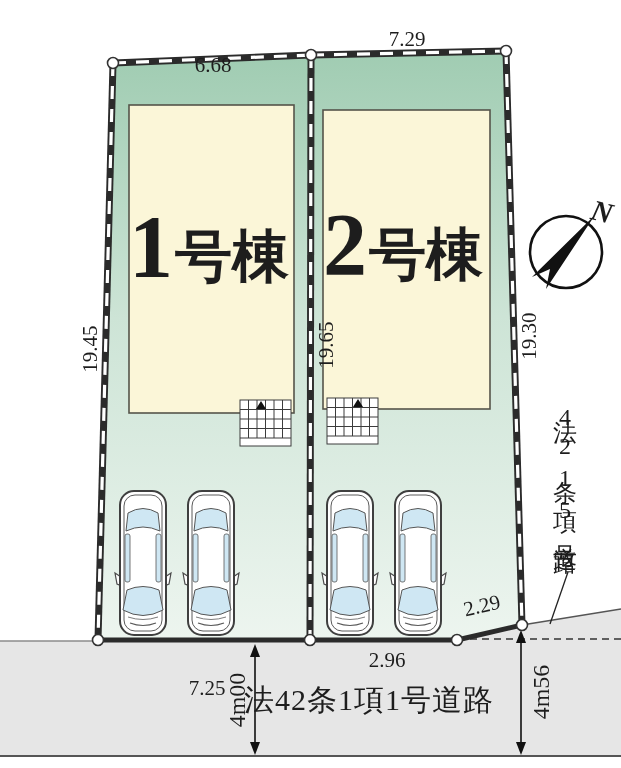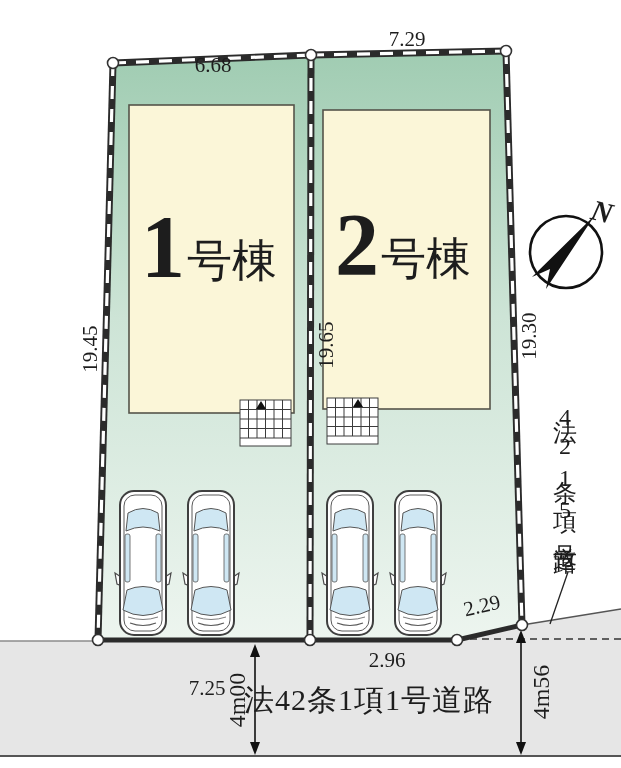--- a/index.html
+++ b/index.html
@@ -9,21 +9,21 @@
   }
   .plan-svg{position:absolute;left:0;top:0;}
   .lbl{position:absolute;white-space:nowrap;transform:translate(-50%,-50%);
        font-family:"Liberation Serif","DejaVu Serif",serif;color:#1d1d1d;line-height:1;}
   .dim{font-size:21px;}
   .rot90{transform:translate(-50%,-50%) rotate(-90deg);}
   .rot-diag{transform:translate(-50%,-50%) rotate(-13deg);}
   .rot-n{transform:translate(-50%,-50%) rotate(14deg);}
   .bldg-label{display:flex;align-items:baseline;gap:2px;}
   .bldg-num{font-size:88px;font-weight:bold;}
-  .bldg-suffix{font-size:45px;font-weight:400;}
+  .bldg-suffix{font-size:57px;font-weight:700;}
   .road-label{font-size:30px;letter-spacing:1px;}
   .road-width{font-size:24px;}
   .vroad{writing-mode:vertical-rl;text-orientation:upright;font-size:24px;
          letter-spacing:3px;transform:translate(-50%,-50%);}
   .north{font-size:29px;font-style:italic;font-weight:bold;}
 </style>
 </head>
 <body>
 
 <div class="canvas">

